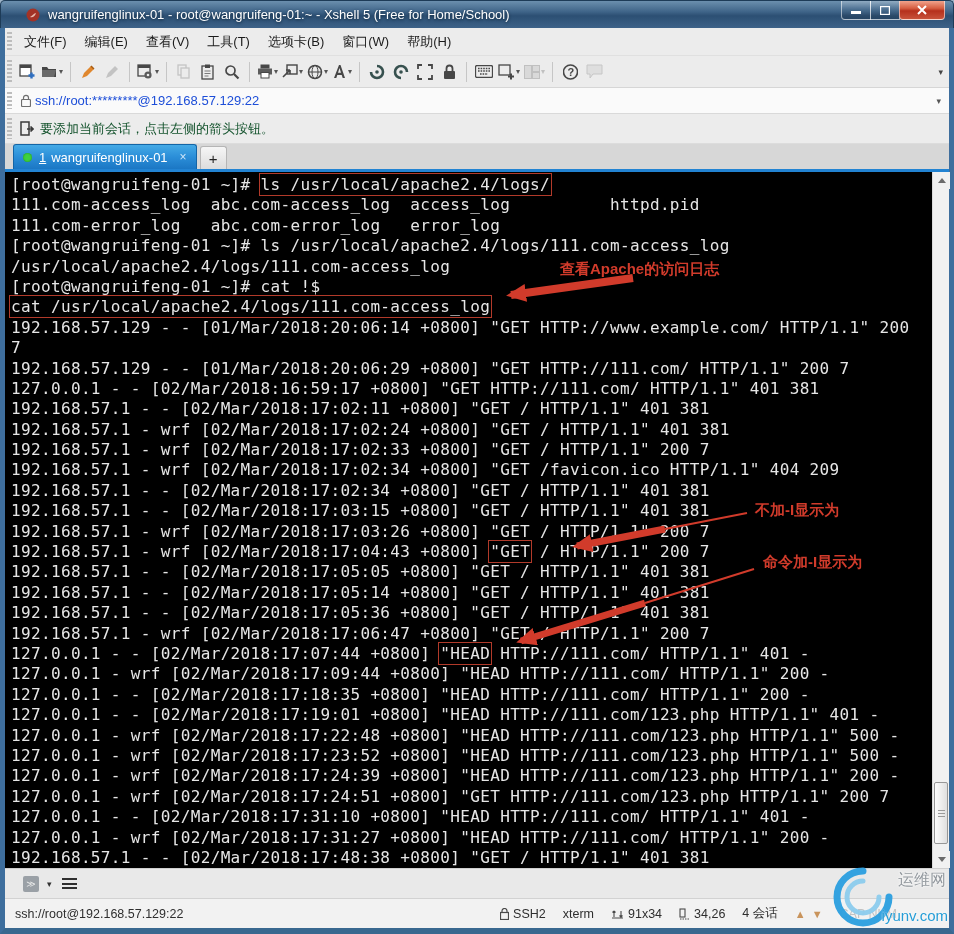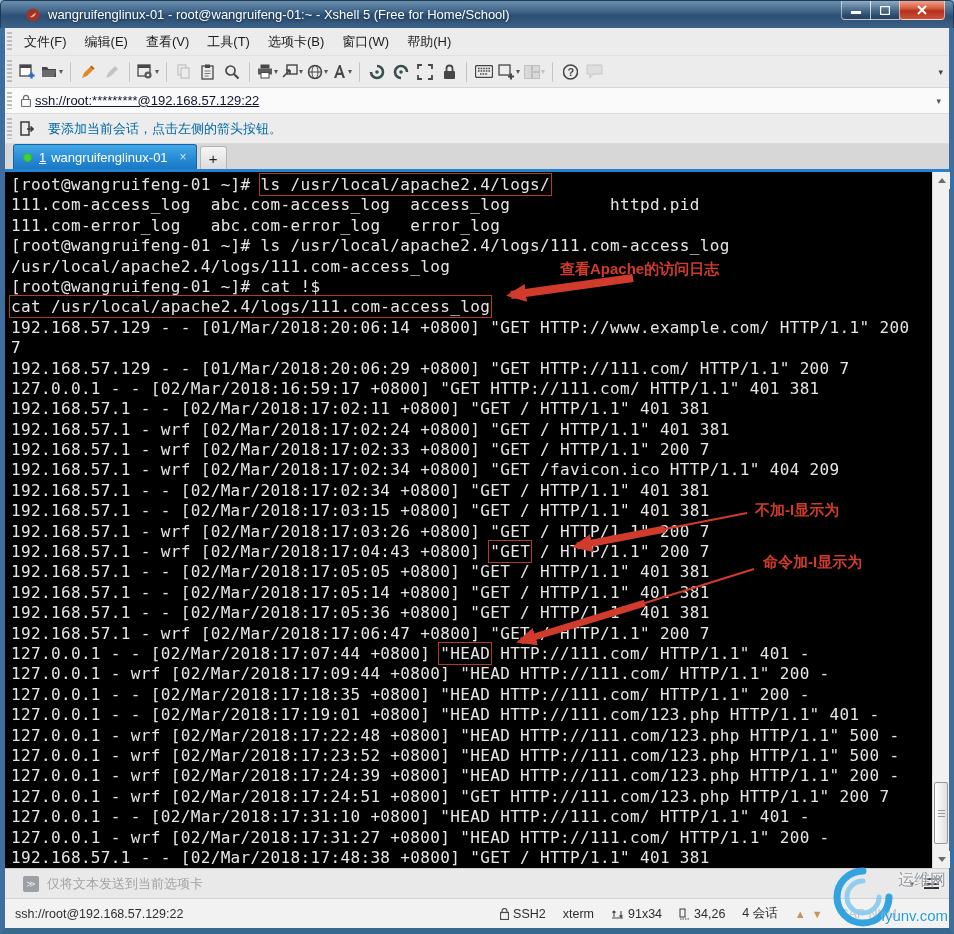--- a/index.html
+++ b/index.html
@@ -34,26 +34,26 @@
   
   .toolbar { height:32px; background:#ececec; display:flex; align-items:center; border-bottom:1px solid #d6d6d6; }
   .tbtn { height:24px; min-width:24px; display:flex; align-items:center; justify-content:center; padding:0 2px; }
   .caret { font-size:8px; color:#555; margin-left:1px; }
   .tsep { width:1px; height:20px; background:#c6c6c6; margin:0 5px; }
   .toolbar .spacer { flex:1; }
   .tov { font-size:9px; color:#444; margin-right:6px; }
 
   
   .addressbar { height:26px; background:#fafafa; border-bottom:1px solid #d9d9d9; display:flex; align-items:center; }
-  .addr-text { font-size:13px; color:#0f172a; margin-left:4px; flex:1;text-decoration:underline; }
+  .addr-text { font-size:13px; color:#1d4ed8; margin-left:4px; flex:1; }
   .addr-caret { font-size:9px; color:#555; margin-right:8px; }
 
   
   .infobar { height:30px; background:#ececec; border-bottom:1px solid #dcdcdc; display:flex; align-items:center; }
-  .info-text { font-size:13px; color:#0369a1; margin-left:14px; }
+  .info-text { font-size:13px; color:#14532d; margin-left:6px; }
 
   
   .tabbar { height:28px; background:#d7d7d7; border-bottom:3px solid #2283d2; display:flex; align-items:flex-end; padding-left:8px; }
   .tab { height:25px; display:flex; align-items:center; padding:0 9px; font-size:13px; }
   .tab.active { background:linear-gradient(180deg,#45aae6 0%,#2b8ed8 50%,#1b77c4 100%); border:1px solid #1465a6; border-bottom:none; border-radius:3px 3px 0 0; color:#fff; }
   .tab-dot { width:9px; height:9px; border-radius:50%; background:#3fd13f; box-shadow:0 0 2px #1f8f1f inset; margin-right:7px; }
   .tab-num { text-decoration:underline; margin-right:5px; }
   .tab-close { color:#cfe6f7; font-size:12px; margin-left:12px; }
   .tab.plus { width:27px; height:23px; margin-left:3px; background:linear-gradient(180deg,#f6f6f6,#dcdcdc); border:1px solid #b5b5b5; border-bottom:none; border-radius:3px 3px 0 0; color:#222; font-size:15px; justify-content:center; }
 
@@ -359,21 +359,20 @@
           </div>
         <div class="sb-thumb"></div>
         <div class="sb-btn down">
             <span class="tri-down"></span>
           </div>
       </div>
     </div>
 
     <div class="composebar">
       <span class="compose-icon">≫</span>
-      <span class="compose-text">仅将文本发送到当前选项卡</span>
       <span class="compose-caret">▾</span>
       <span class="hamburger"></span>
     </div>
 
     <div class="statusbar">
       <span class="status-left">ssh://root@192.168.57.129:22</span>
       <div class="status-right">
         <span class="sitem">
           <svg class="ic" width="9" height="12" viewBox="0 0 9 12">
               <rect x="0.5" y="4.5" width="8" height="7" fill="none" stroke="#4a4a4a" stroke-width="1.2"></rect>

